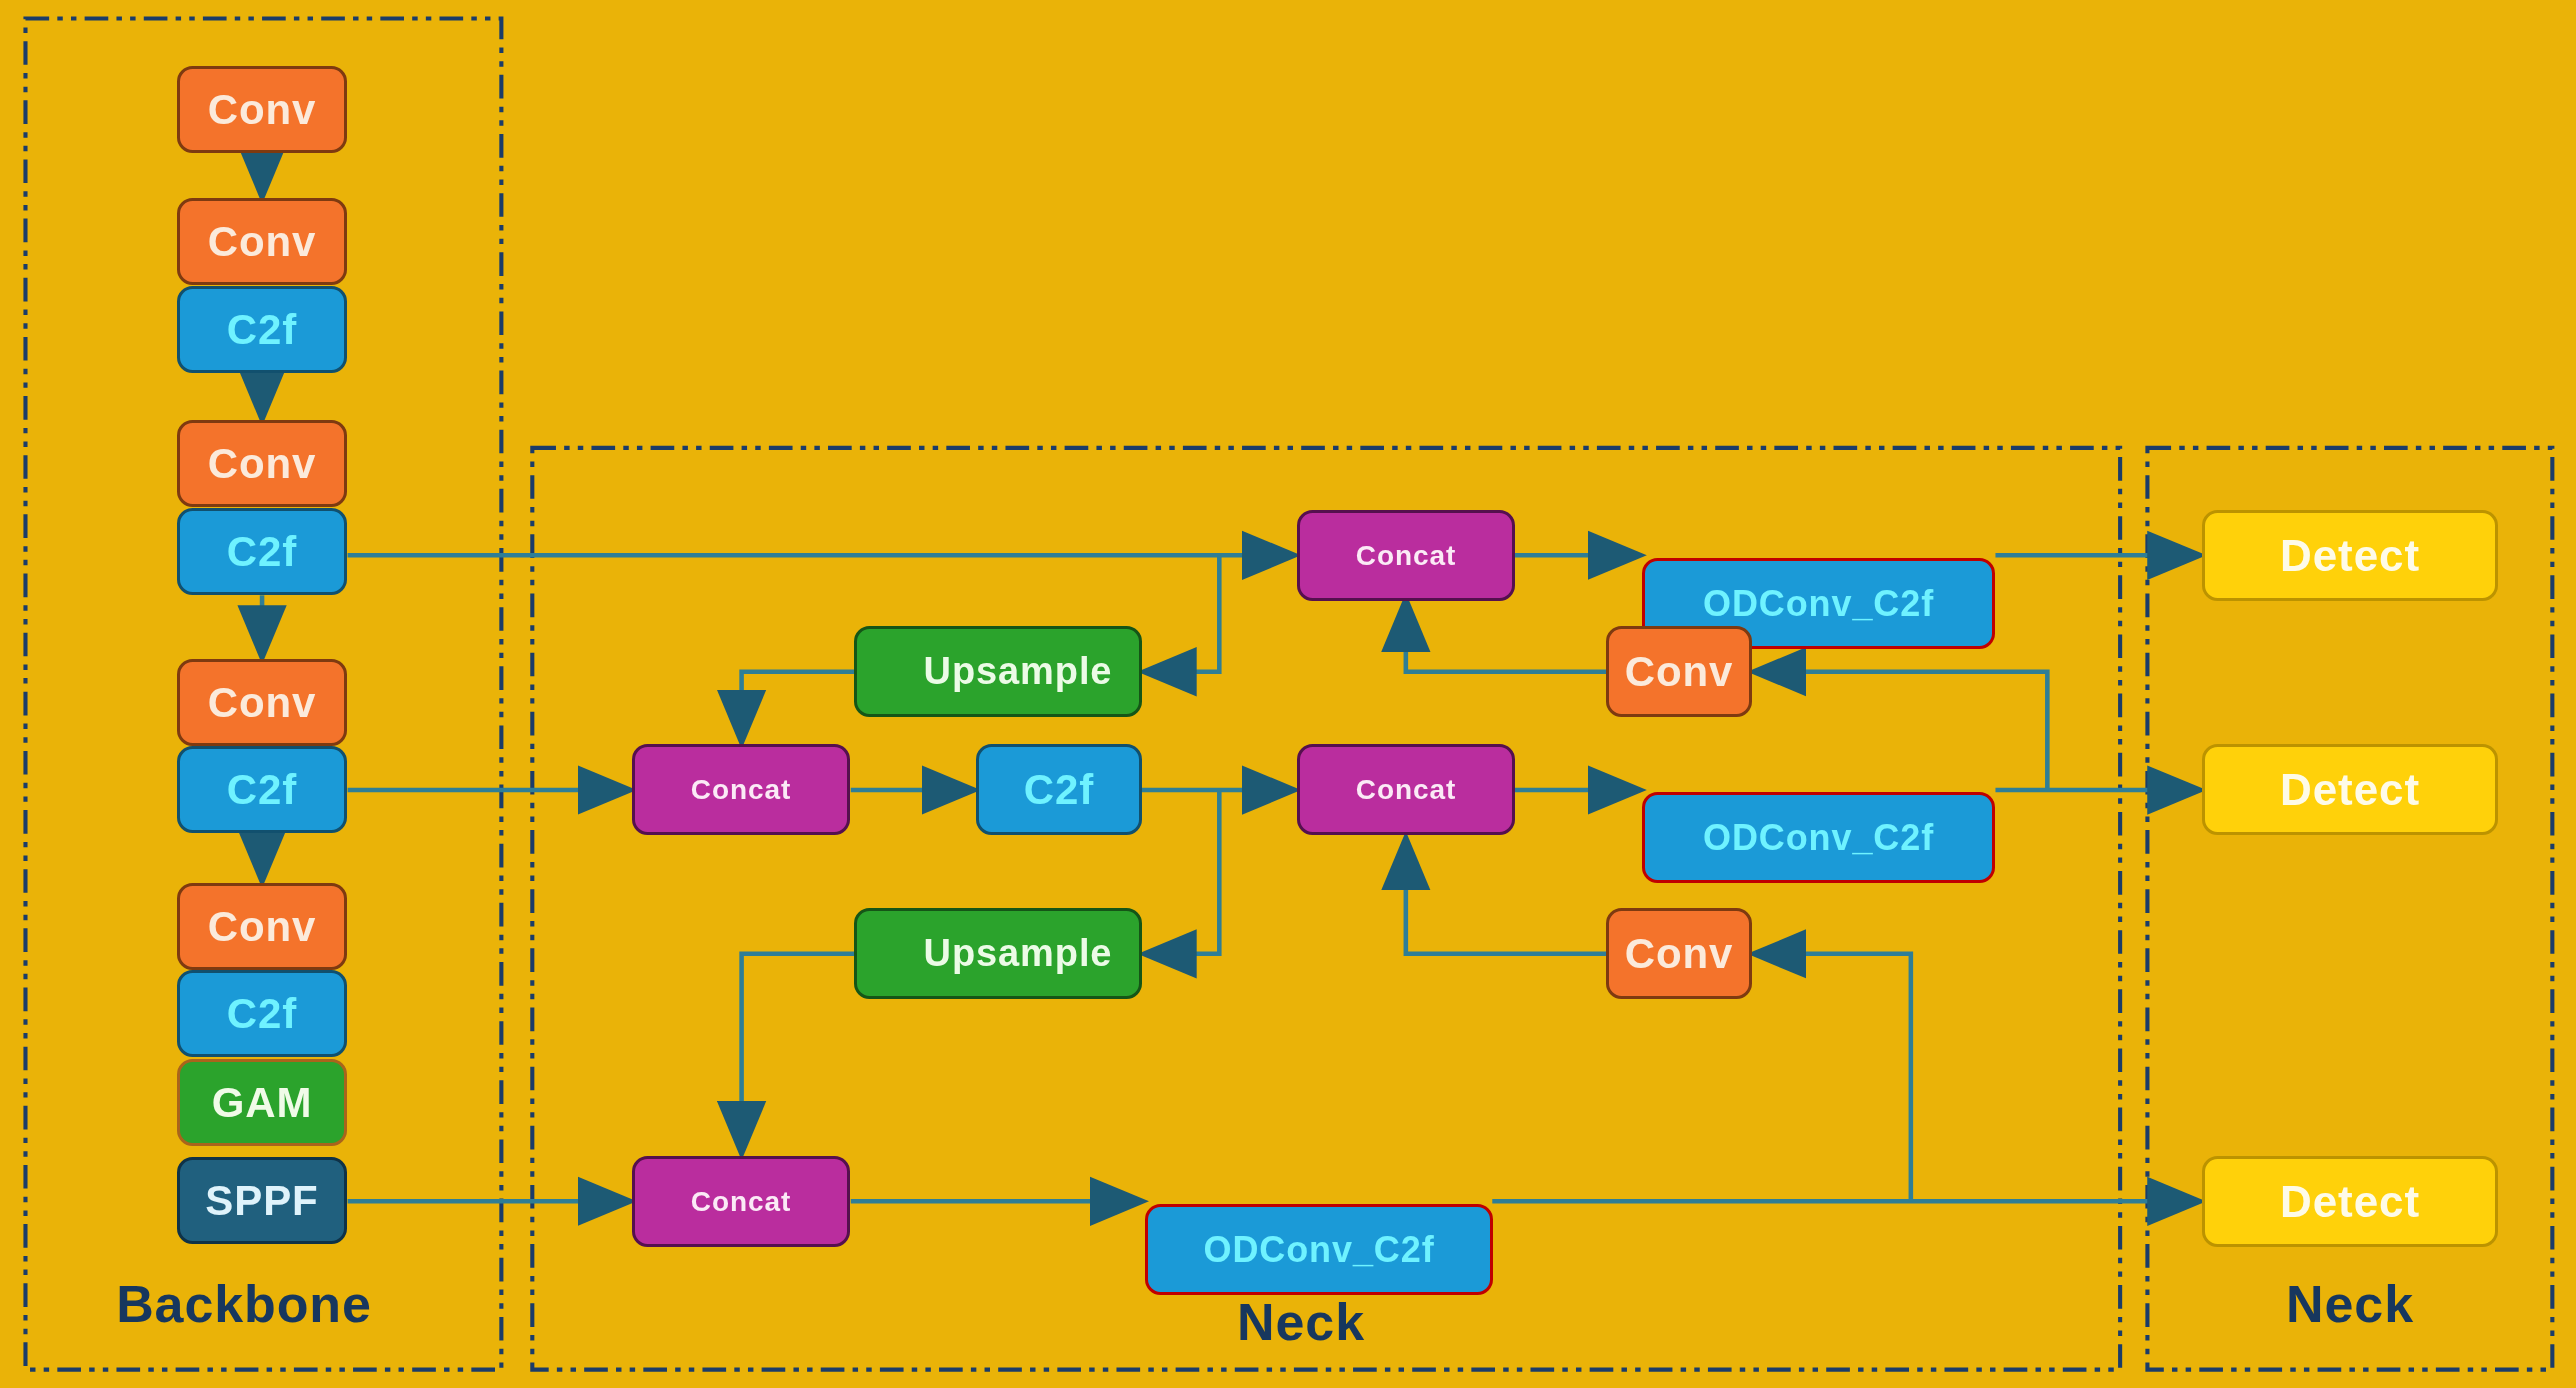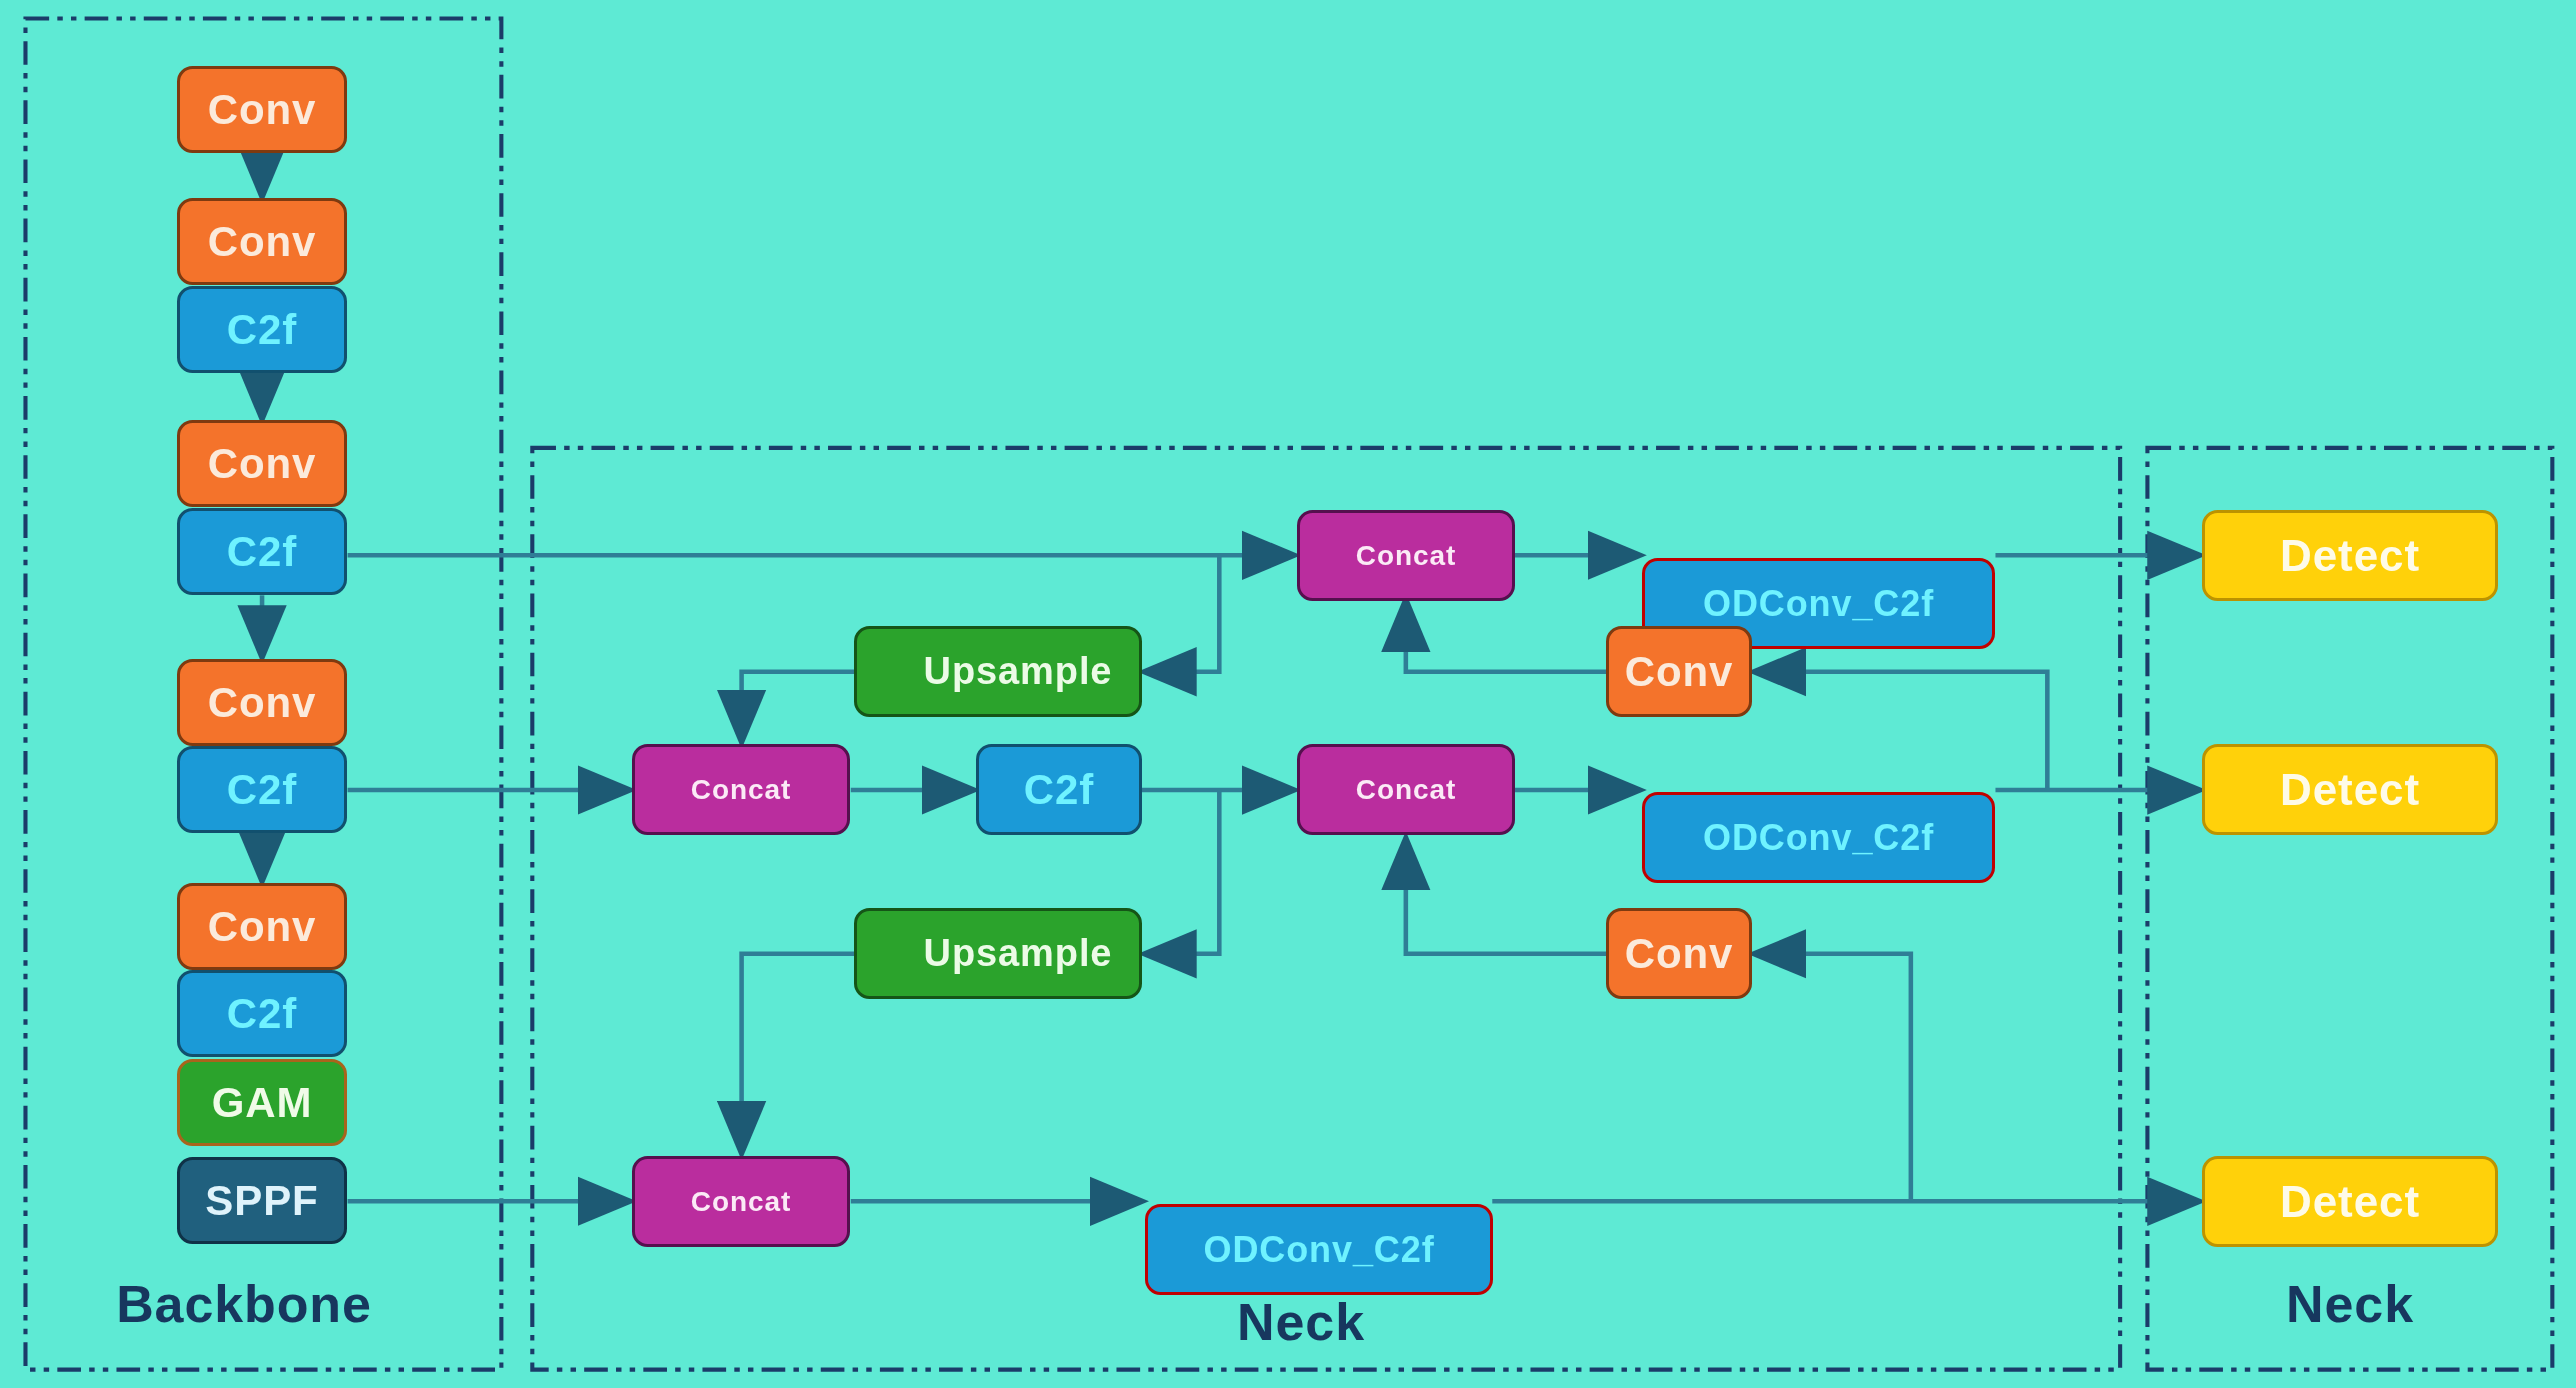--- a/index.html
+++ b/index.html
@@ -1,20 +1,20 @@
 <!DOCTYPE html>
 <html style="font-size:14.6px"><head>
 <meta charset="utf-8">
 <style>
   html, body { margin: 0; padding: 0; background: #ffffff; }
   .stage {
     position: relative;
     width: 2576px;
     height: 1389px;
-    background: #5eead4;
+    background: #eab308;
     font-family: "Liberation Sans", sans-serif;
     overflow: hidden;
   }
   .wires { position: absolute; left: 0; top: 0; }
   .node {
     position: absolute;
     box-sizing: border-box;
     display: flex;
     align-items: center;
     justify-content: center;

